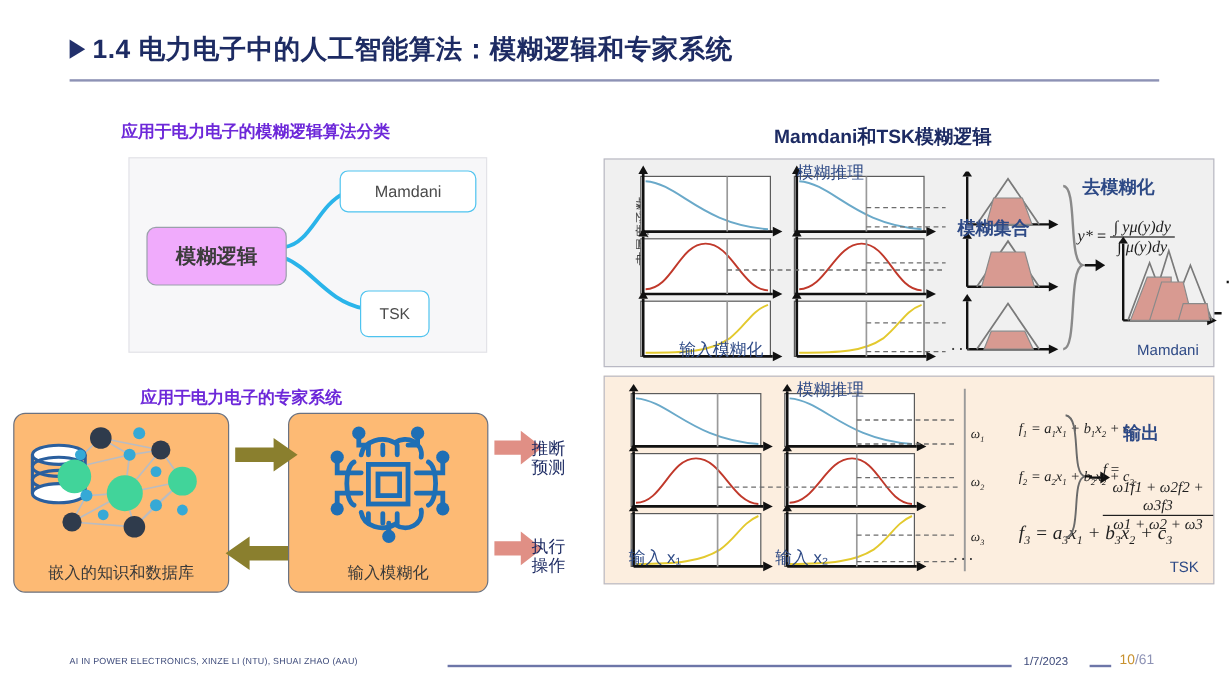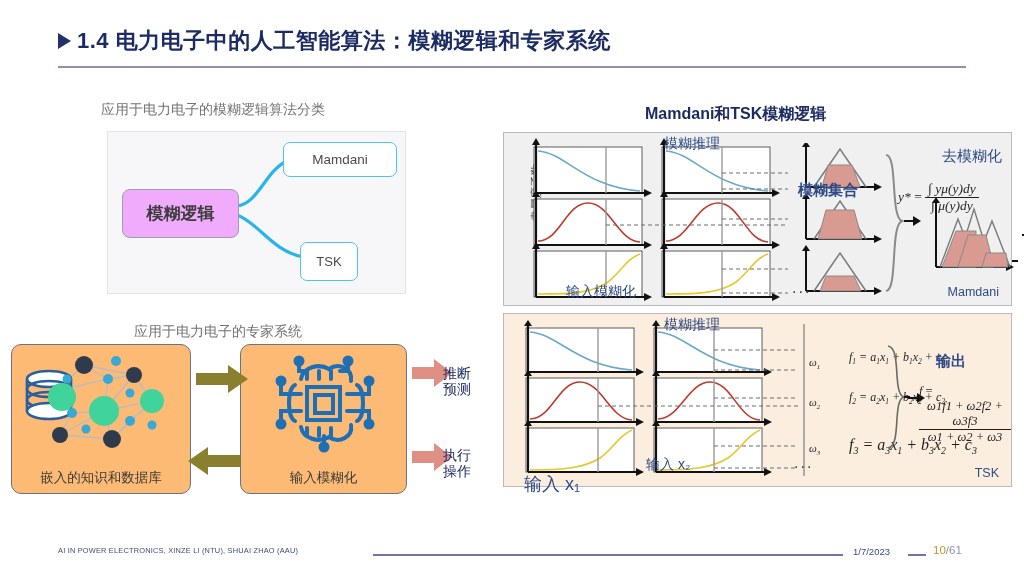--- a/index.html
+++ b/index.html
@@ -9,23 +9,23 @@
   }
   .slide{position:absolute;left:0;top:0;width:1024px;height:575px;padding-left:12px;}
 
   
   .title-row{position:absolute;left:58px;top:26px;display:flex;align-items:center;gap:6px;}
   .tri{width:0;height:0;border-left:13px solid #22306b;border-top:8px solid transparent;border-bottom:8px solid transparent;}
   .title-text{font-size:22px;font-weight:bold;color:#1d2b63;letter-spacing:.5px;white-space:nowrap;}
   .title-rule{position:absolute;left:58px;top:66px;width:908px;height:2px;background:#8d92b5;}
 
   
-  .hd{position:absolute;font-size:14px;font-weight:normal;color:#737373;white-space:nowrap;}
+  .hd{position:absolute;font-size:14px;font-weight:bold;color:#6d28d9;white-space:nowrap;}
   .hd-mindmap{left:101px;top:101px;}
-  .hd-expert{left:134px;top:323px;}
+  .hd-expert{left:117px;top:323px;}
 
   
   .mm-panel{position:absolute;left:107px;top:131px;width:297px;height:161px;background:#f7f7f9;border:1px solid #e3e3e8;}
   .mm-root{position:absolute;left:122px;top:189px;width:115px;height:47px;background:#f0abfc;border:1.4px solid #9aa0ab;border-radius:8px;
            display:flex;align-items:center;justify-content:center;font-size:17px;font-weight:bold;color:#3c3c3c;}
   .mm-leaf{position:absolute;background:#ffffff;border:1.6px solid #4ec3ef;border-radius:7px;
            display:flex;align-items:center;justify-content:center;color:#4a4a4a;}
   .mm-mamdani{left:283px;top:142px;width:112px;height:33px;font-size:13.5px;}
   .mm-tsk{left:300px;top:242px;width:56px;height:37px;font-size:13px;}
   .mm-svg{position:absolute;left:107px;top:131px;width:297px;height:161px;}
@@ -318,21 +318,21 @@
 
     <svg style="position:absolute;left:518px;top:92px;width:26px;height:20px;" viewBox="0 0 26 20">
       <path d="M0 10 L12 10" stroke="#111" stroke-width="2"></path>
       <path d="M11 5 l9 5 l-9 5 z" fill="#111"></path>
     </svg>
 
     <div class="rp-sub" style="left:62px;top:150px;font-size:14px;">输入模糊化</div>
     <div class="rp-sub" style="left:160px;top:2px;font-size:14px;">模糊推理</div>
     <div class="rp-sub" style="left:288px;top:146px;font-size:16px;letter-spacing:2px;color:#444;">...</div>
     <div class="rp-sub" style="left:294px;top:48px;font-size:15px;font-weight:bold;">模糊集合</div>
-    <div class="rp-sub" style="left:398px;top:14px;font-size:15px;font-weight:normal;margin-left:40px;">去模糊化</div>
+    <div class="rp-sub" style="left:398px;top:14px;font-size:15px;font-weight:bold;">去模糊化</div>
 
     <div class="math" style="left:394px;top:48px;font-size:13.5px;">
       <span>y*</span>
       <span style="font-style:normal;">=</span>
       <span class="frac">
         <span class="num">∫ yμ(y)dy</span>
         <span class="den">∫ μ(y)dy</span>
       </span>
     </div>
 
@@ -398,21 +398,21 @@
         <path d="M196 30 L280 30"></path>
           <path d="M196 50 L280 50"></path>
         <path d="M196 78 L280 78"></path>
           <path d="M80 86 L280 86"></path>
         <path d="M196 126 L280 126"></path>
           <path d="M196 148 L280 148"></path>
       </g>
       <path d="M286 4 L286 156" stroke="#9a9a9a" stroke-width="1.6"></path>
     </svg>
 
-    <div class="rp-sub" style="left:20px;top:142px;font-size:18px;margin-top:16px;">输入 x₁</div>
+    <div class="rp-sub" style="left:20px;top:142px;font-size:14px;">输入 x₁</div>
     <div class="rp-sub" style="left:142px;top:142px;font-size:14px;">输入 x₂</div>
     <div class="rp-sub" style="left:160px;top:2px;font-size:14px;">模糊推理</div>
     <div class="rp-sub" style="left:290px;top:140px;font-size:16px;letter-spacing:2px;color:#444;">...</div>
 
     <div class="math" style="left:305px;top:42px;font-size:11px;">
       <span>ω</span><sub>1</sub></div>
     <div class="math" style="left:305px;top:82px;font-size:11px;">
       <span>ω</span><sub>2</sub></div>
     <div class="math" style="left:305px;top:128px;font-size:11px;">
       <span>ω</span><sub>3</sub></div>

